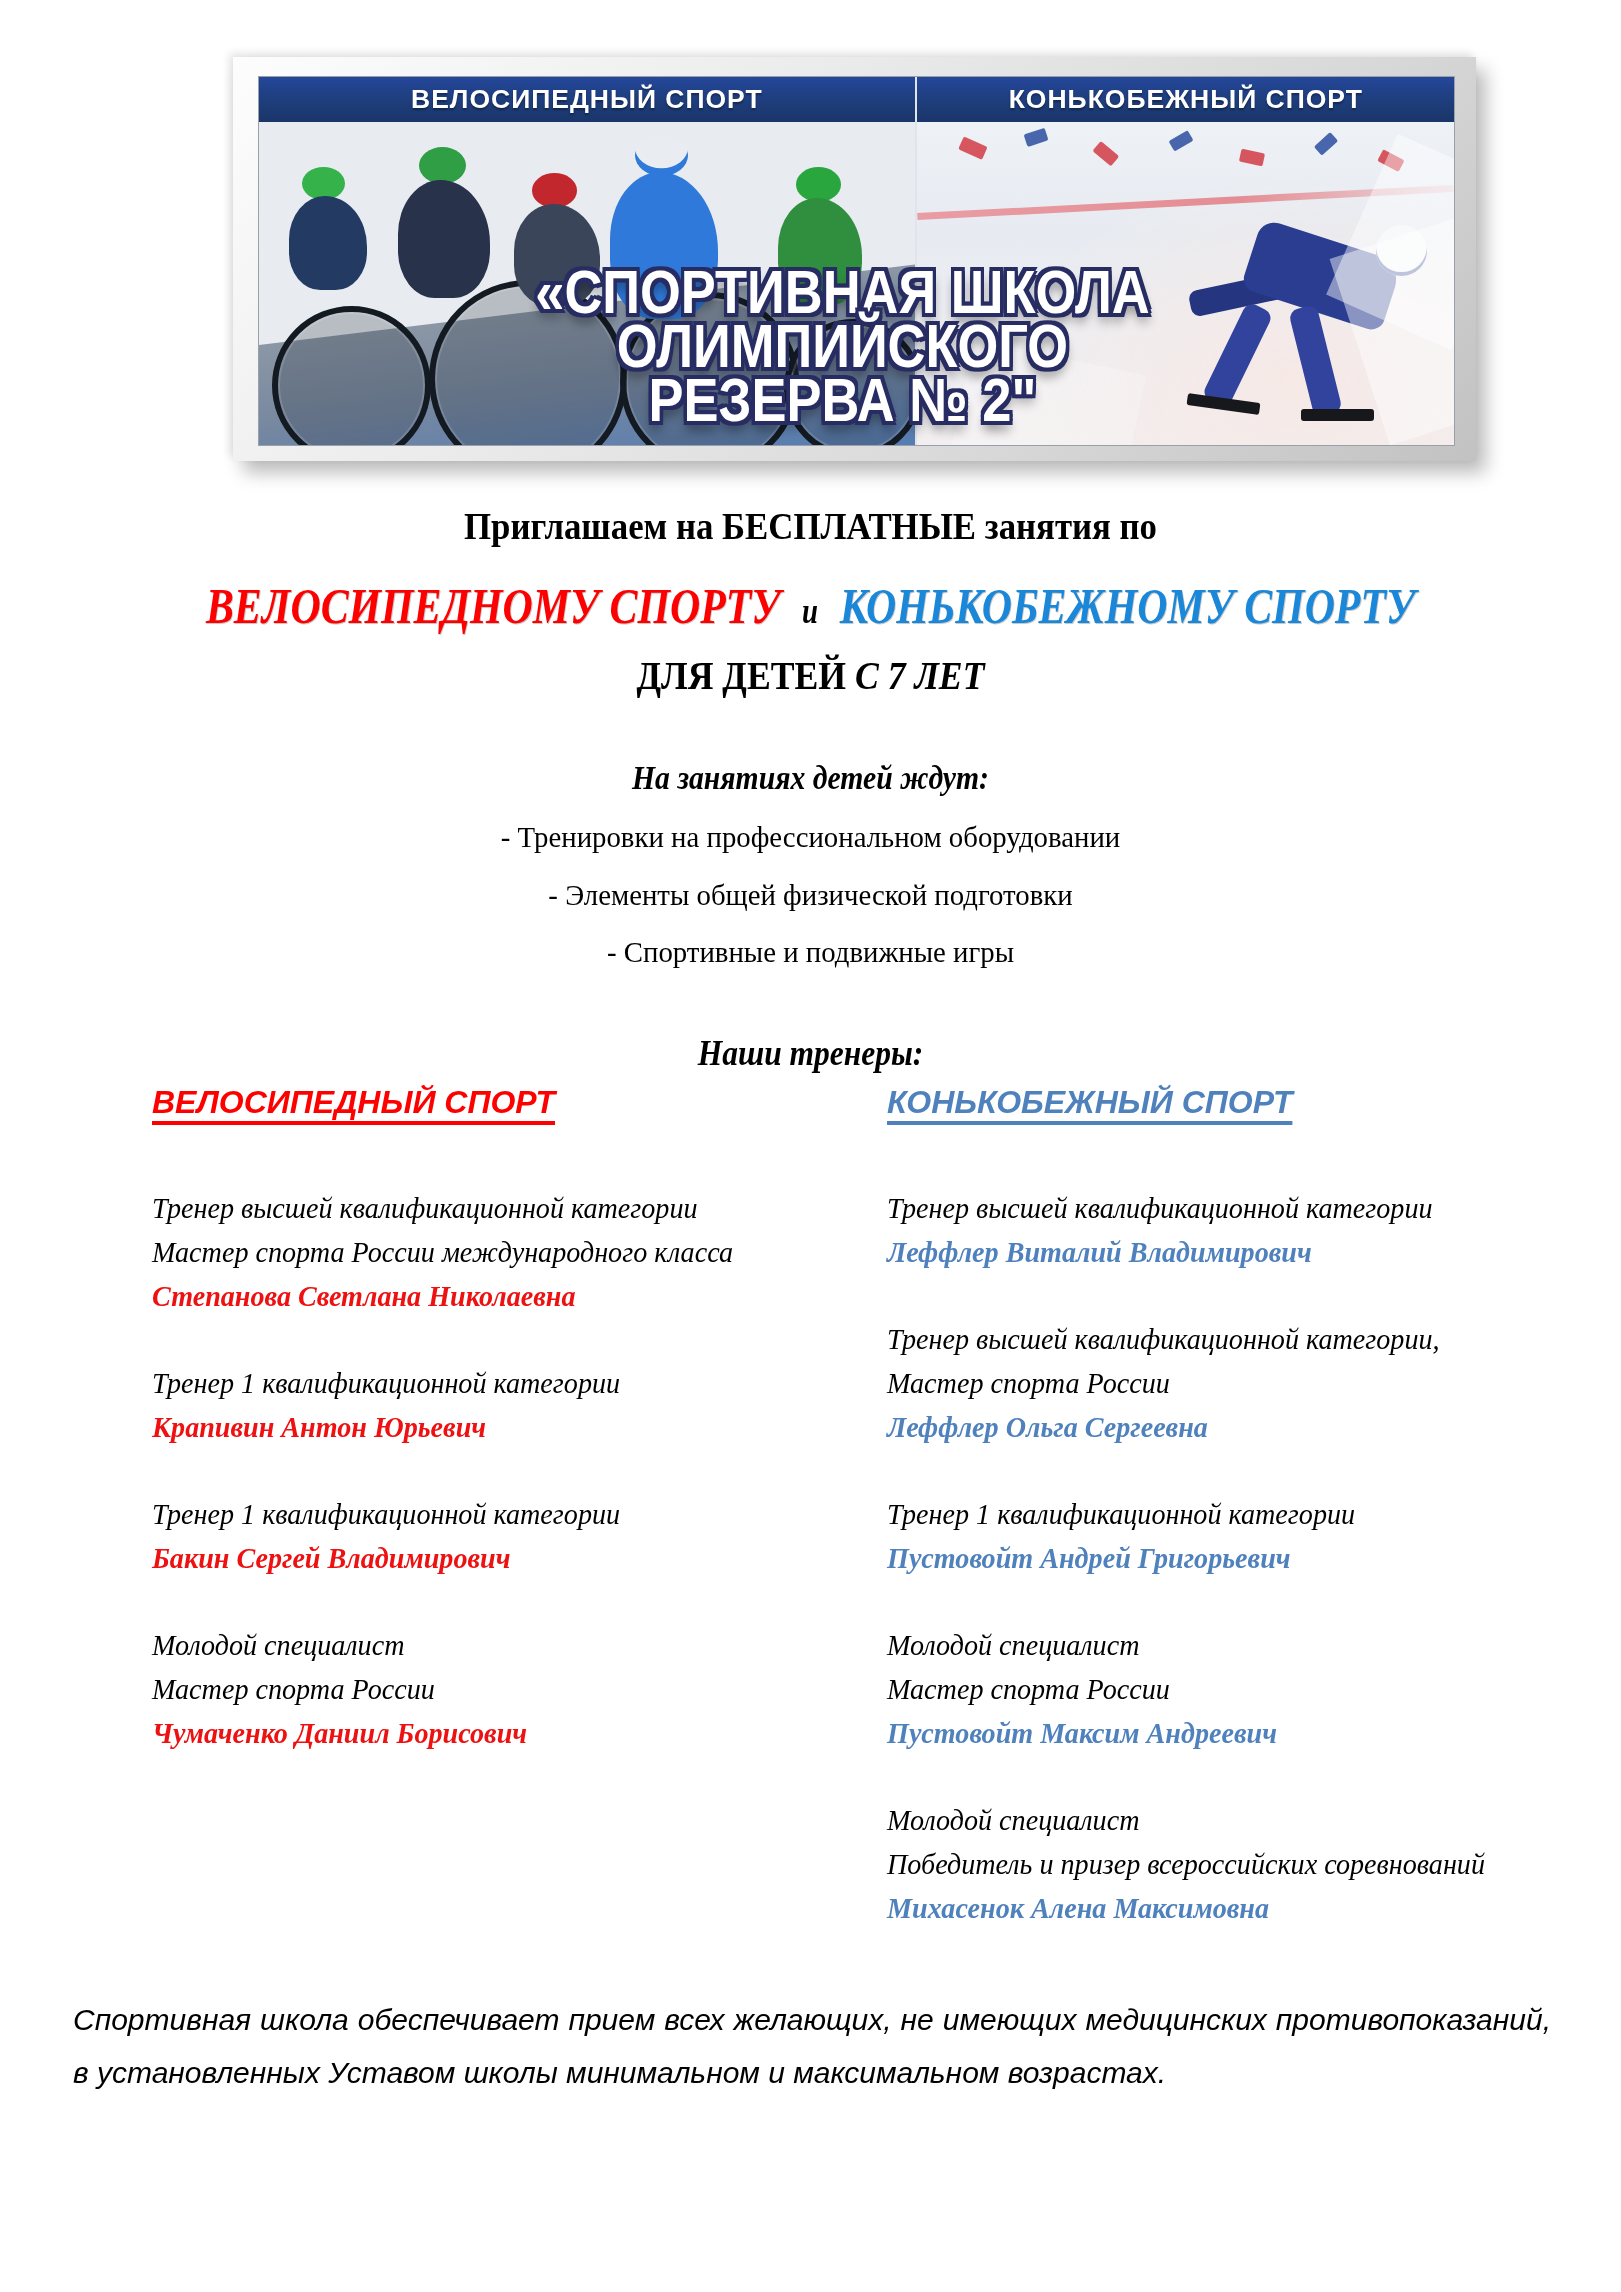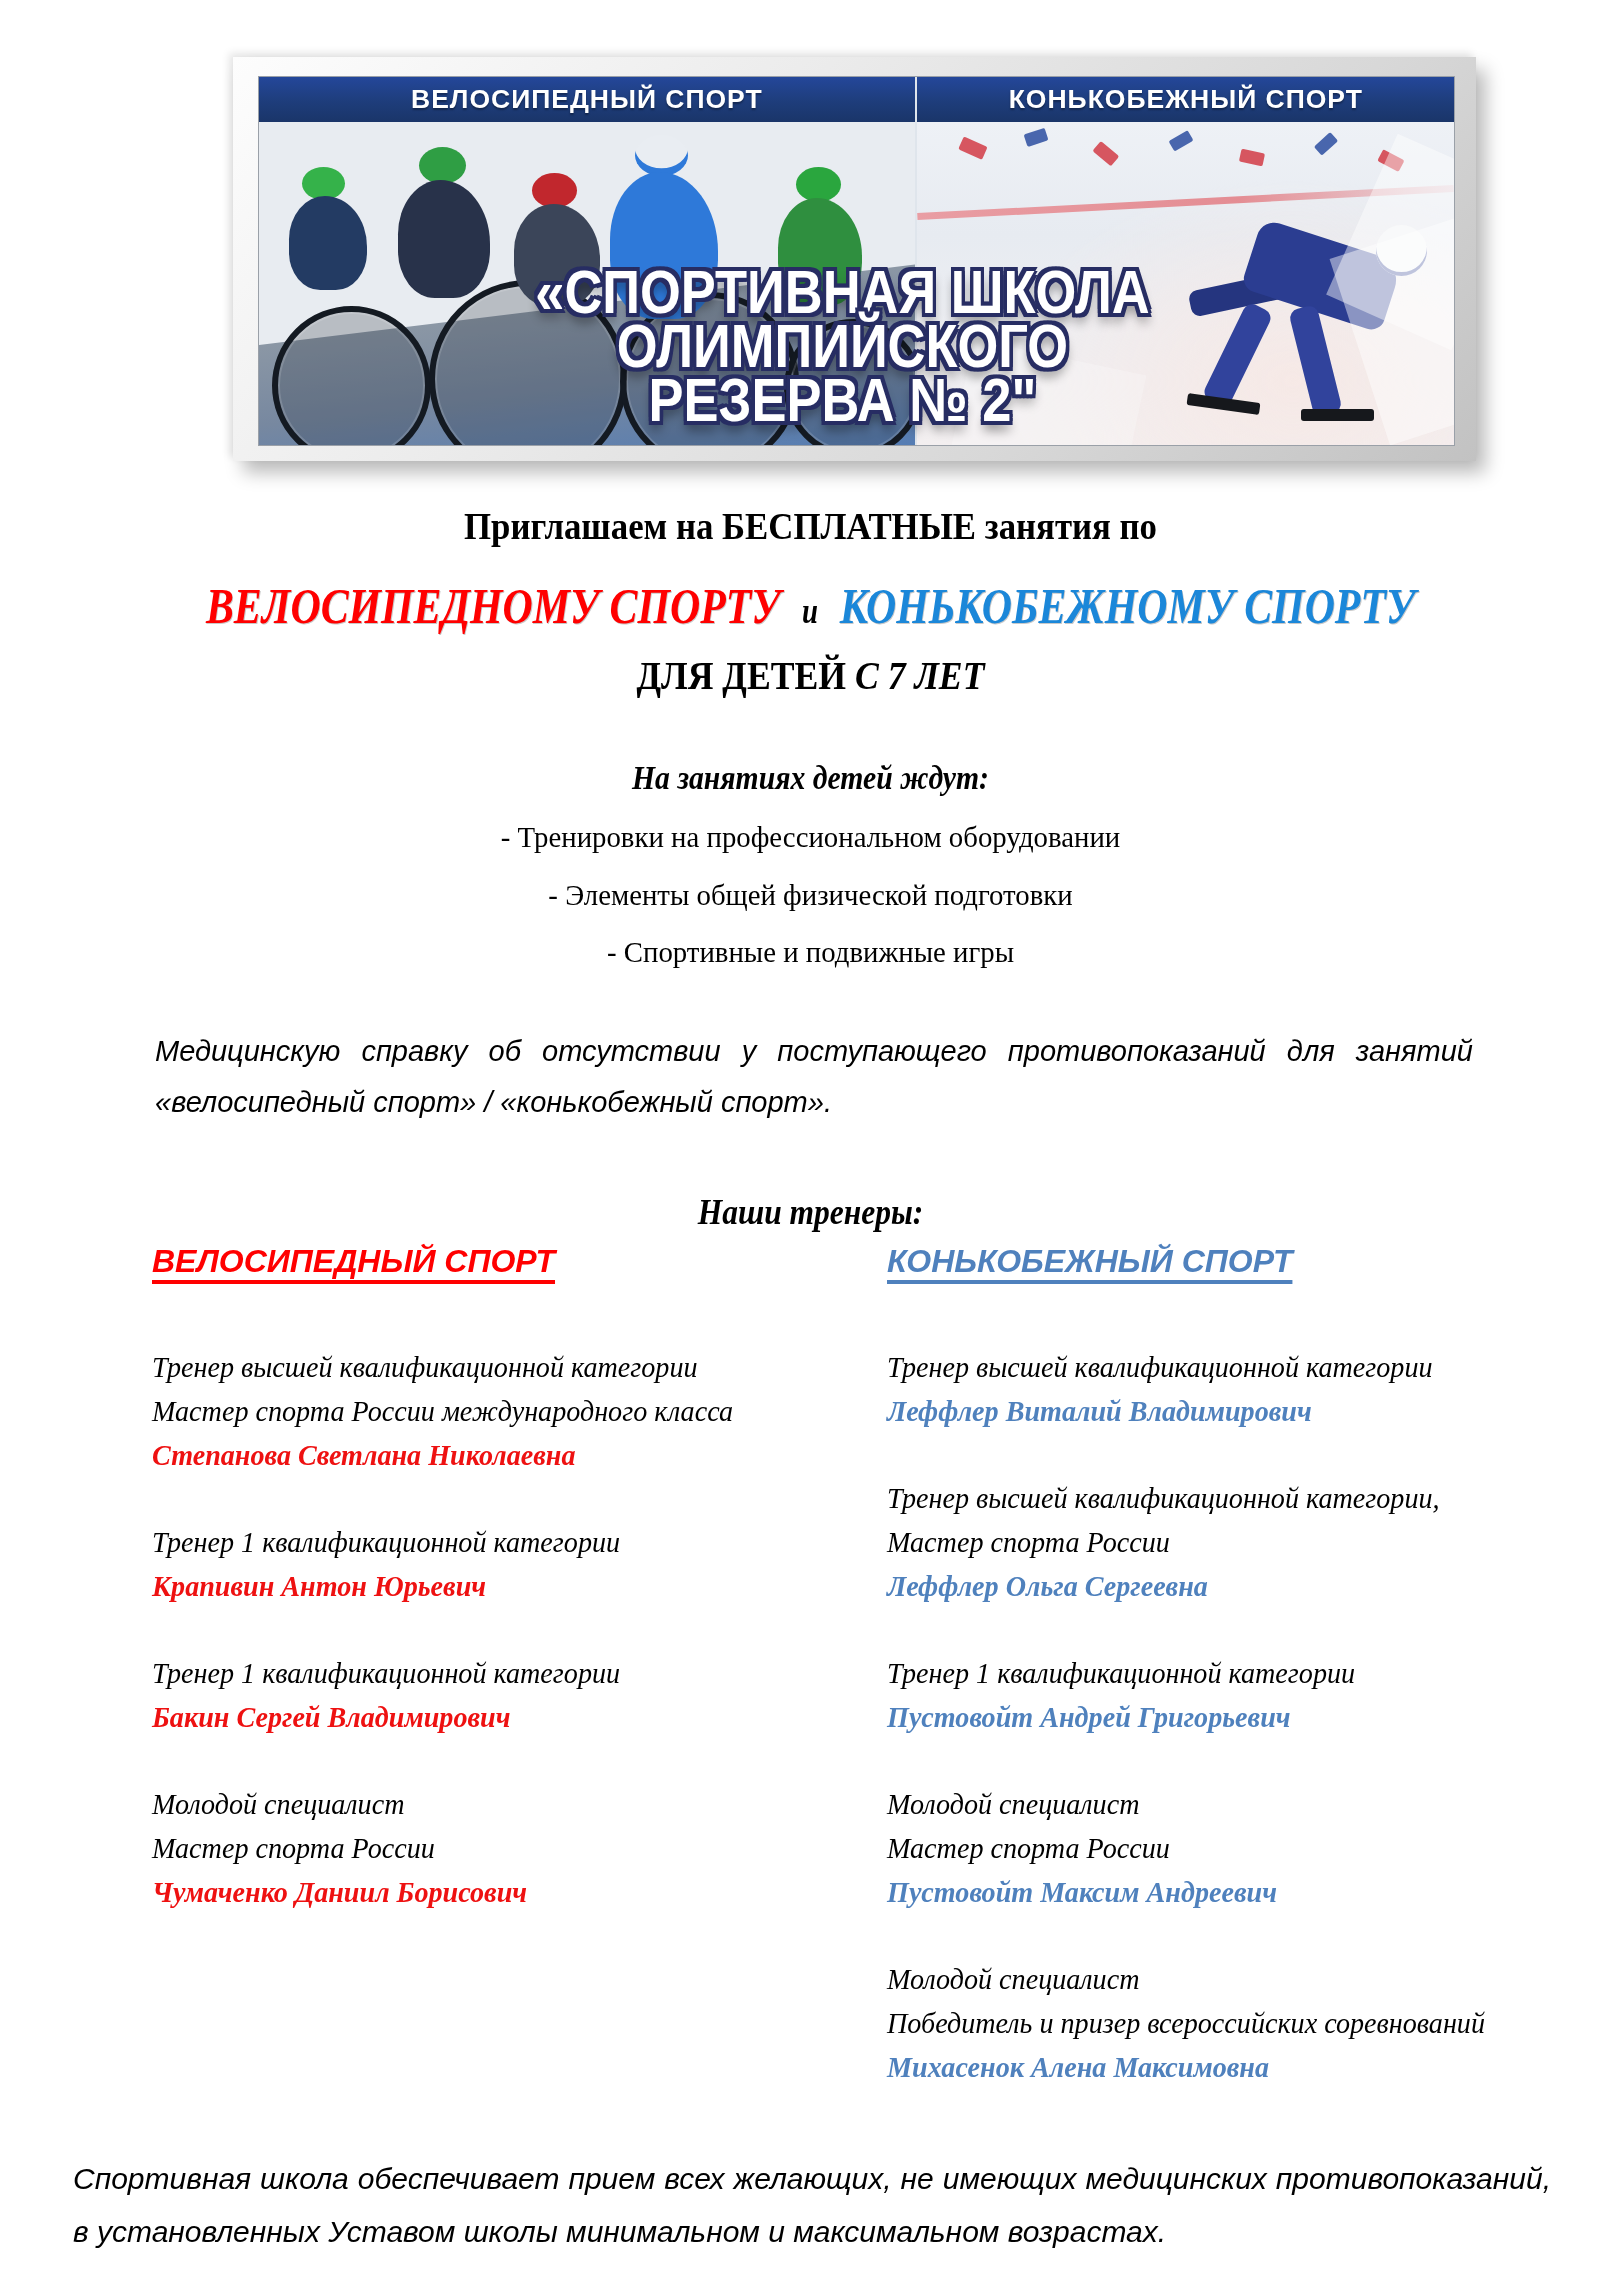--- a/index.html
+++ b/index.html
@@ -272,21 +272,20 @@
   <div class="age-line center">
     <span>ДЛЯ ДЕТЕЙ </span><span class="it">С 7 ЛЕТ</span>
   </div>
 
   <div class="activities-heading center">На занятиях детей ждут:</div>
   <div class="activity-item center">- Тренировки на профессиональном оборудовании</div>
   <div class="activity-item center">- Элементы общей физической подготовки</div>
   <div class="activity-item center">- Спортивные и подвижные игры</div>
 
   <div class="admission">
-    <div class="admission-text">Медицинскую справку об отсутствии у поступающего противопоказаний для занятий «велосипедный спорт» / «конькобежный спорт».</div>
   </div>
 
   <div class="trainers-heading center">Наши тренеры:</div>
 
   <div class="columns">
 
     <div class="col col-left">
       <div class="col-title col-title-red">ВЕЛОСИПЕДНЫЙ СПОРТ</div>
 
       <div class="tgroup">

